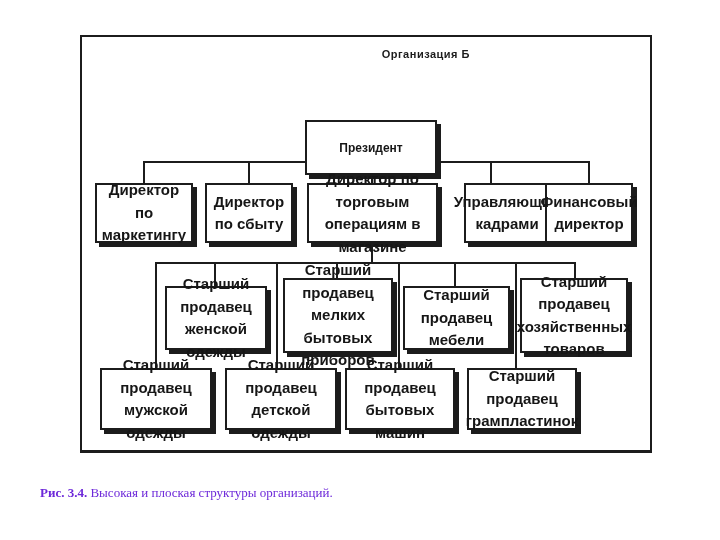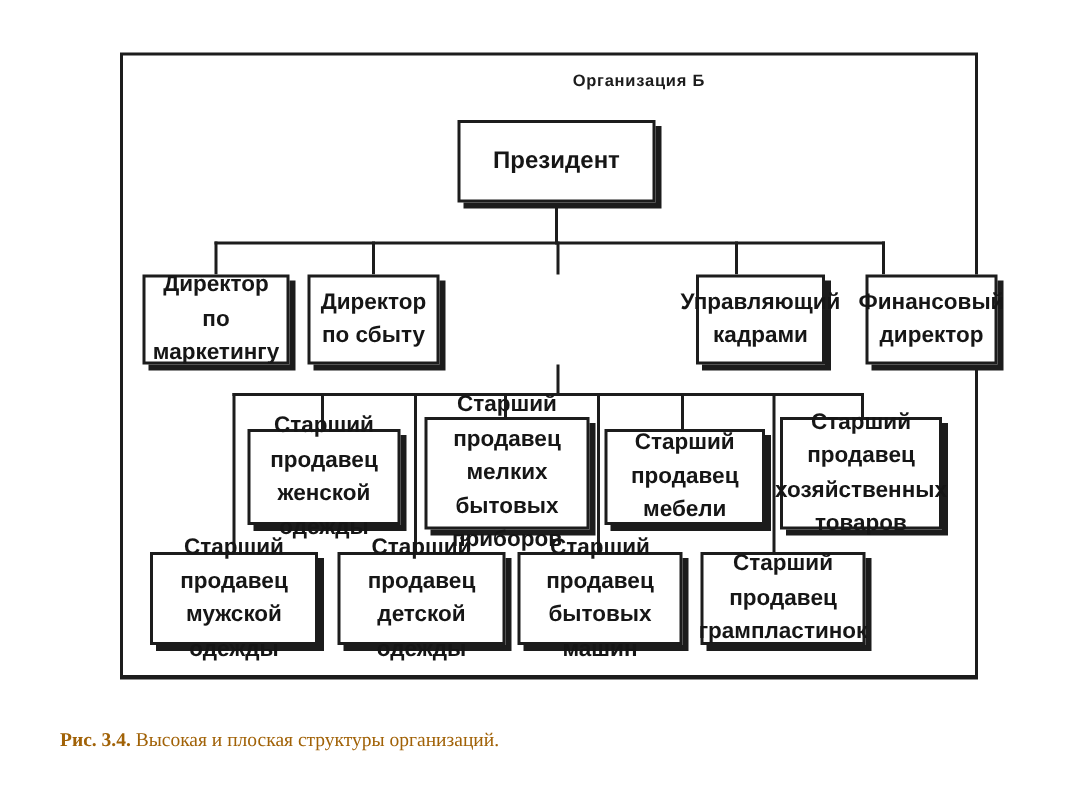--- a/index.html
+++ b/index.html
@@ -17,27 +17,27 @@
     text-align:right; font-size:11px; font-weight:bold; color:#1c1c1c;
     letter-spacing:0.5px;
   }
   .node {
     position:absolute; background:#ffffff; border:2px solid #1c1c1c;
     box-shadow:4px 4px 0 #1c1c1c; box-sizing:border-box;
     display:flex; align-items:center; justify-content:center;
     text-align:center; font-size:15px; font-weight:bold; line-height:1.5;
     color:#161616; white-space:pre-line; padding:2px;
   }
-  .node.president { border-width:2.5px; font-size:16px; }
+  .node.president { border-width:2.5px; font-size:12px;margin-top:40px; }
   .conn { position:absolute; background:#1c1c1c; }
   .conn.h { height:2px; }
   .conn.v { width:2px; }
   .caption {
     position:absolute; left:40px; top:485px;
-    font-family:"Liberation Serif", serif; font-size:13px; color:#a16207;
+    font-family:"Liberation Serif", serif; font-size:13px; color:#6d28d9;
   }
   .caption b { font-weight:bold; }
 </style>
 </head>
 <body>
 
 <div class="canvas">
 
   <div class="frame"></div>
 
@@ -61,23 +61,25 @@
   <div class="conn v" style="left:276px; top:262px; height:108px;"></div>
   <div class="conn v" style="left:398px; top:262px; height:108px;"></div>
   <div class="conn v" style="left:515px; top:262px; height:108px;"></div>
 
   <div class="node president" style="left:305px; top:80px; width:132px; height:55px;">Президент</div>
 
   <div class="node" style="left:95px;  top:183px; width:98px;  height:60px;">Директор
 по маркетингу</div>
   <div class="node" style="left:205px; top:183px; width:88px;  height:60px;">Директор
 по сбыту</div>
+  <div class="node" style="left:307px; top:183px; width:131px; height:60px;">Директор по торговым
+операциям в магазине</div>
   <div class="node" style="left:448px; top:183px; width:86px;  height:60px;margin-left:16px;">Управляющий
 кадрами</div>
-  <div class="node" style="left:577px; top:183px; width:88px;  height:60px;">Финансовый
+  <div class="node" style="left:545px; top:183px; width:88px;  height:60px;">Финансовый
 директор</div>
 
   <div class="node" style="left:165px; top:286px; width:102px; height:64px;">Старший продавец
 женской одежды</div>
   <div class="node" style="left:283px; top:278px; width:110px; height:75px;">Старший продавец
 мелких бытовых
 приборов</div>
   <div class="node" style="left:403px; top:286px; width:107px; height:64px;">Старший продавец
 мебели</div>
   <div class="node" style="left:520px; top:278px; width:108px; height:75px;">Старший продавец

